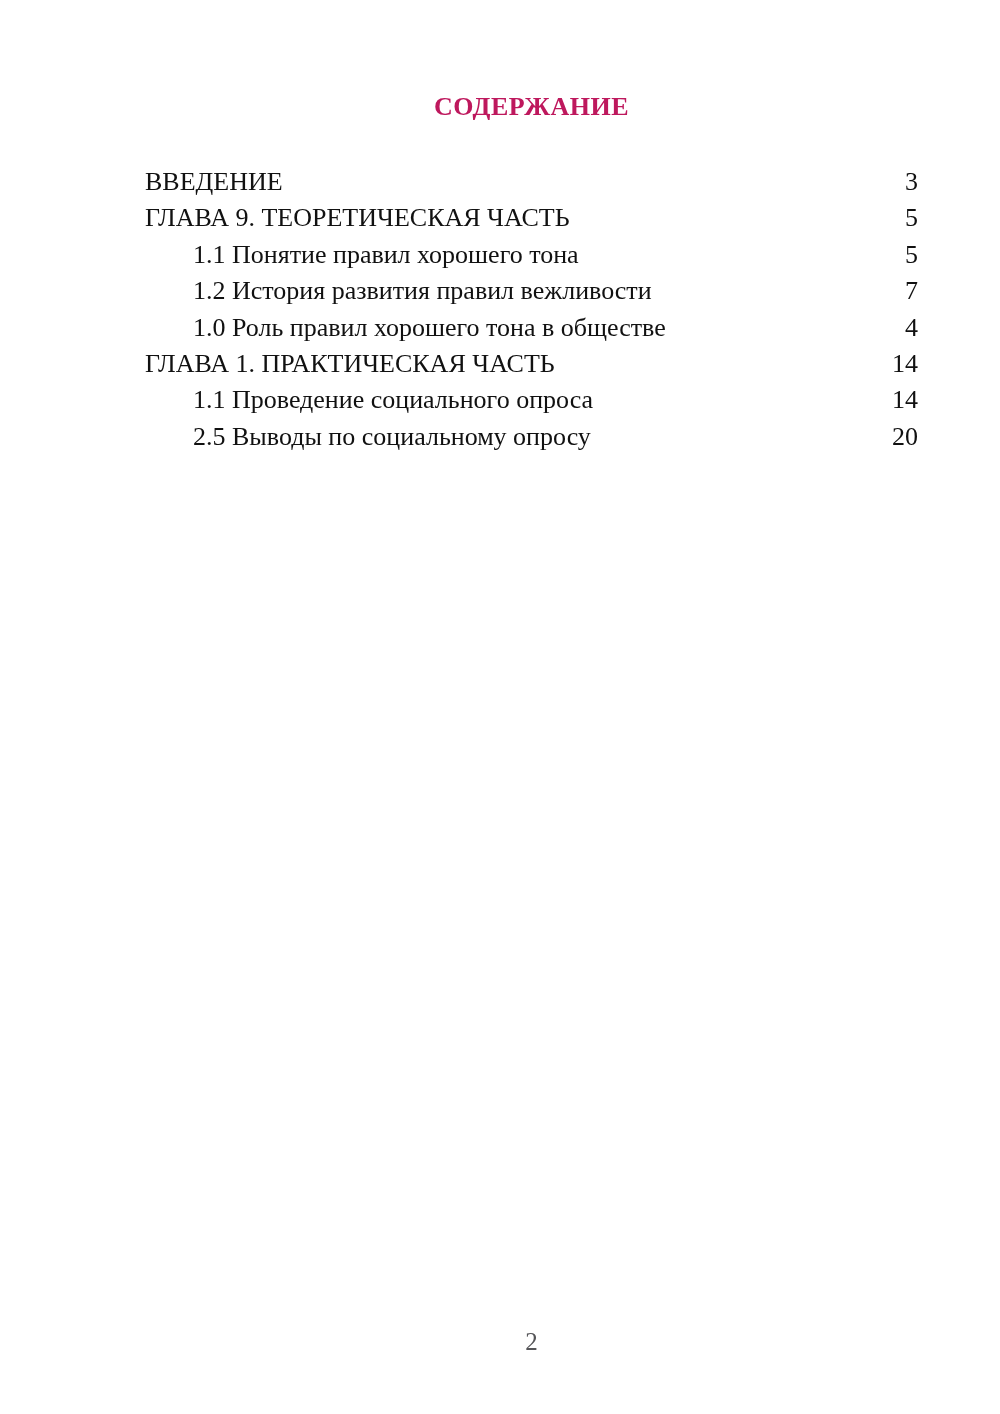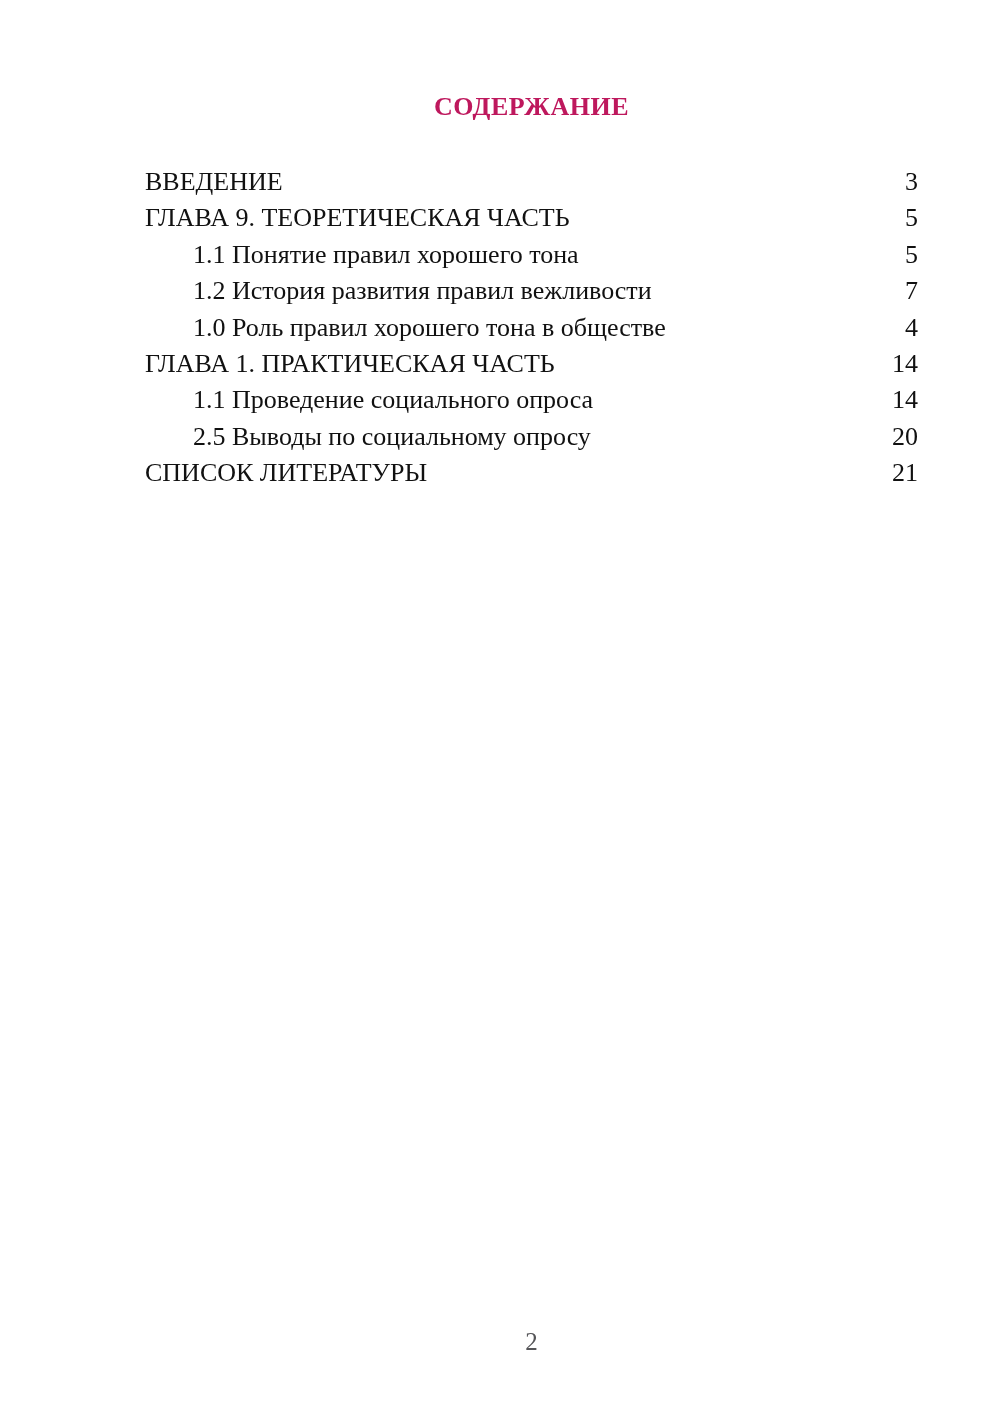--- a/index.html
+++ b/index.html
@@ -111,22 +111,18 @@
       <span class="label">1.1 Проведение социального опроса</span>
       <span class="pagenum">14</span>
     </div>
 
     <div class="toc-row indent">
       <span class="label">2.5 Выводы по социальному опросу</span>
       <span class="pagenum">20</span>
     </div>
 
 
-    <div class="toc-row">
-      <span class="label">СПИСОК ЛИТЕРАТУРЫ</span>
-      <span class="pagenum">21</span>
-    </div>
 
   </div>
 
   <div class="footer-pagenum">2</div>
 
 </div>
 
 </body></html>

